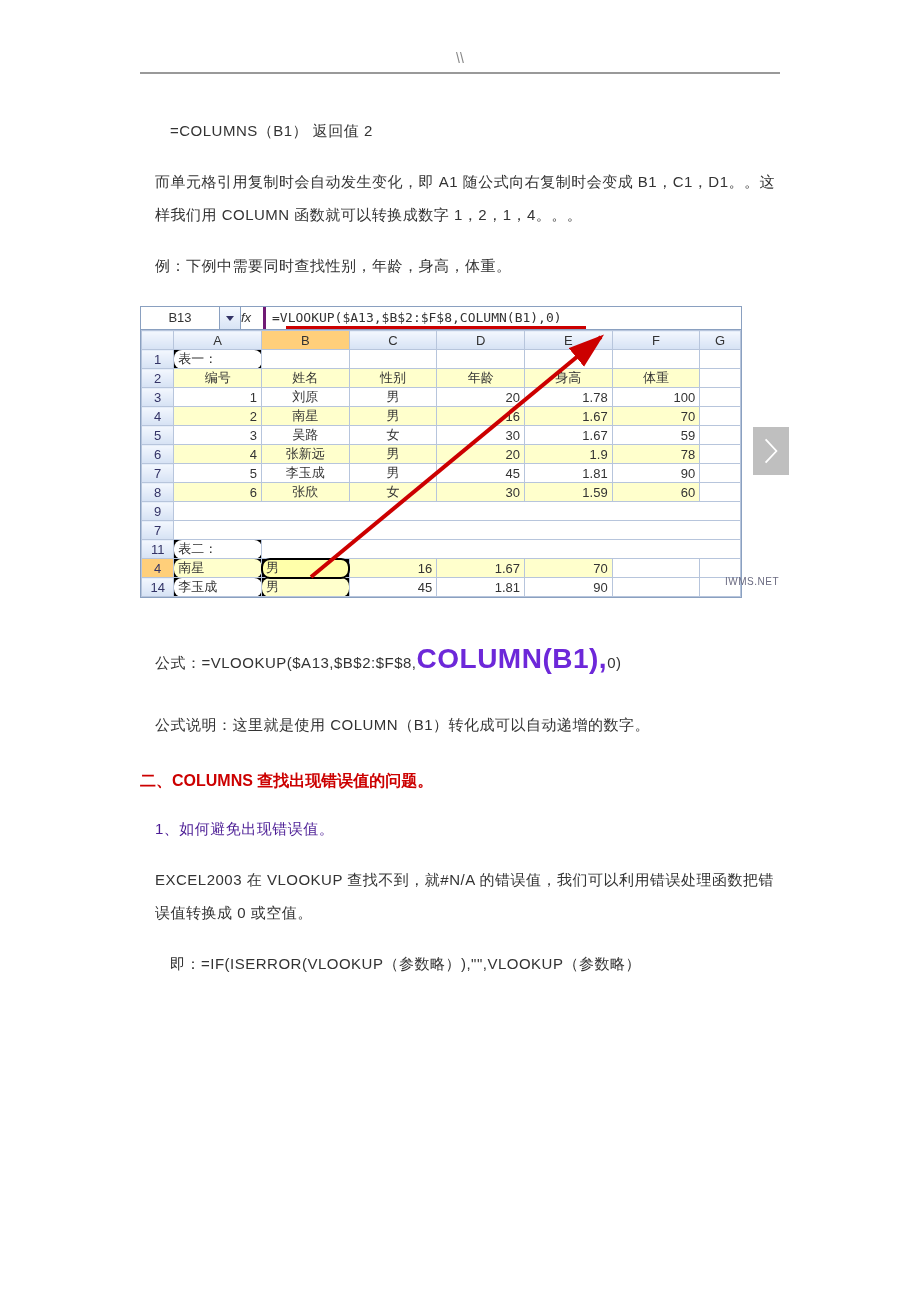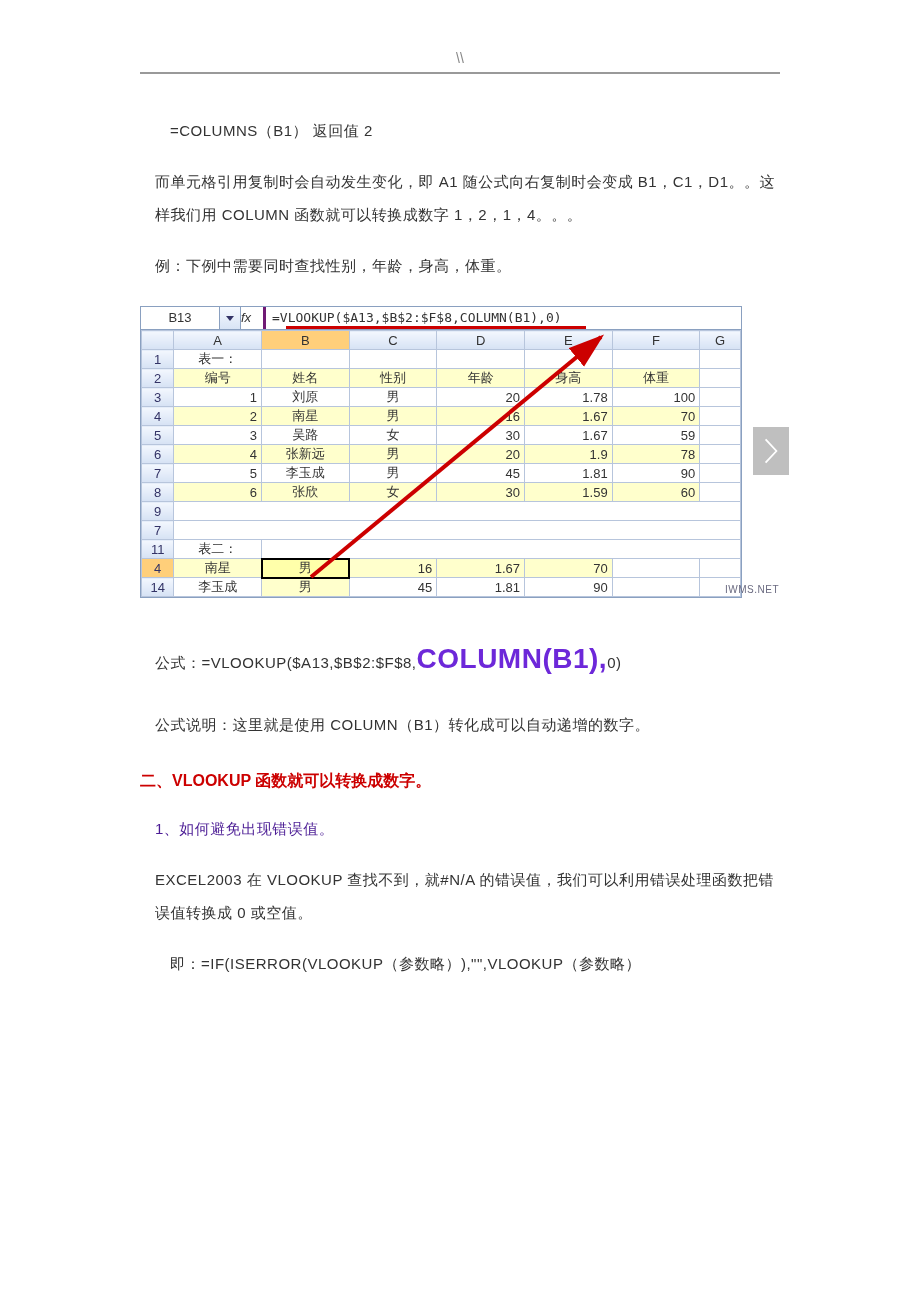--- a/index.html
+++ b/index.html
@@ -139,21 +139,21 @@
   }
   .sheet th.rowhdr {
     background: linear-gradient(#f3f7fe,#d6e2f4);
     width: 22px;
     color: #336;
   }
   .sheet th.corner {
     background: linear-gradient(#f3f7fe,#d6e2f4);
     width: 22px;
   }
-  .sheet td.txt-left { text-align: center; }
+  .sheet td.txt-left { text-align: left; border-radius: 8px; }
   .sheet td.txt-right { text-align: right; }
   .hdr-cell {
     background: #ffffcc !important;
     font-weight: normal;
   }
   .odd-row td.data {
     background: #ffffcc;
   }
   .sel-cell {
     background: #ffffaa !important;
@@ -176,21 +176,21 @@
     height: 48px;
     background: #bfbfbf;
     display: flex;
     align-items: center;
     justify-content: center;
   }
   .next-chevron svg { width: 18px; height: 28px; }
   .watermark {
     position: absolute;
     right: -38px;
-    bottom: 2px;
+    bottom: 10px;
     font-size: 10px;
     color: #6a6a80;
     letter-spacing: 0.5px;
     font-family: Arial, sans-serif;
   }
 </style>
 </head>
 <body>
 
 <div class="page">
@@ -364,21 +364,21 @@
     </div>
   </div>
 
   <div class="para indent2">
     <span>公式：=VLOOKUP($A13,$B$2:$F$8,</span><span class="formula-big">COLUMN(B1),</span><span>0)</span>
   </div>
 
   <div class="para indent2">公式说明：这里就是使用 COLUMN（B1）转化成可以自动递增的数字。</div>
 
   <div class="section-heading">
-    <span class="red-bold">二、VLOOKUP 函数就可以转换成数字。</span>
+    <span class="red-bold">二、COLUMNS 查找出现错误值的问题。</span>
   </div>
 
   <div class="para indent2 blue">1、如何避免出现错误值。</div>
 
   <div class="para indent2">EXCEL2003 在 VLOOKUP 查找不到，就#N/A 的错误值，我们可以利用错误处理函数把错误值转换成 0 或空值。</div>
 
   <div class="para indent1">即：=IF(ISERROR(VLOOKUP（参数略）),"",VLOOKUP（参数略）</div>
 
 </div>
 

